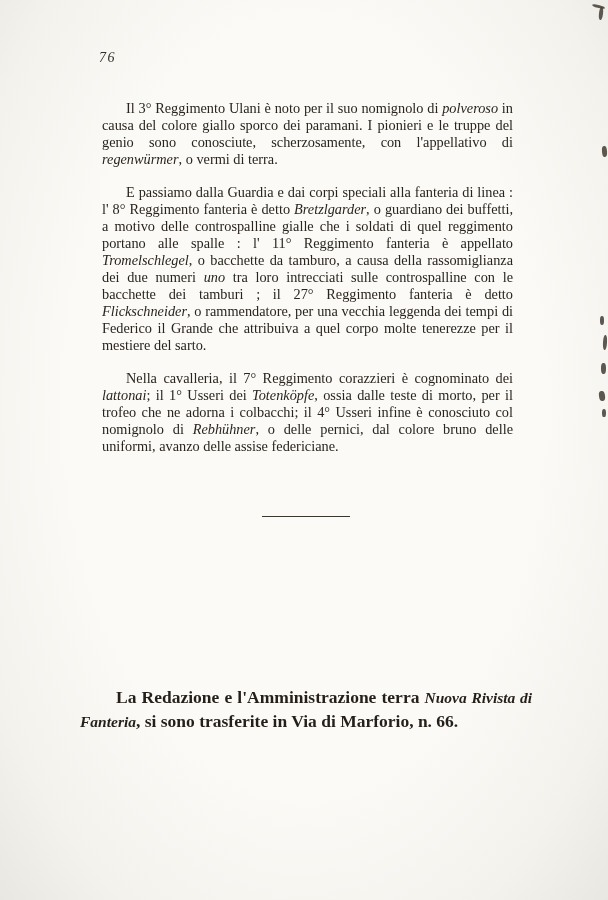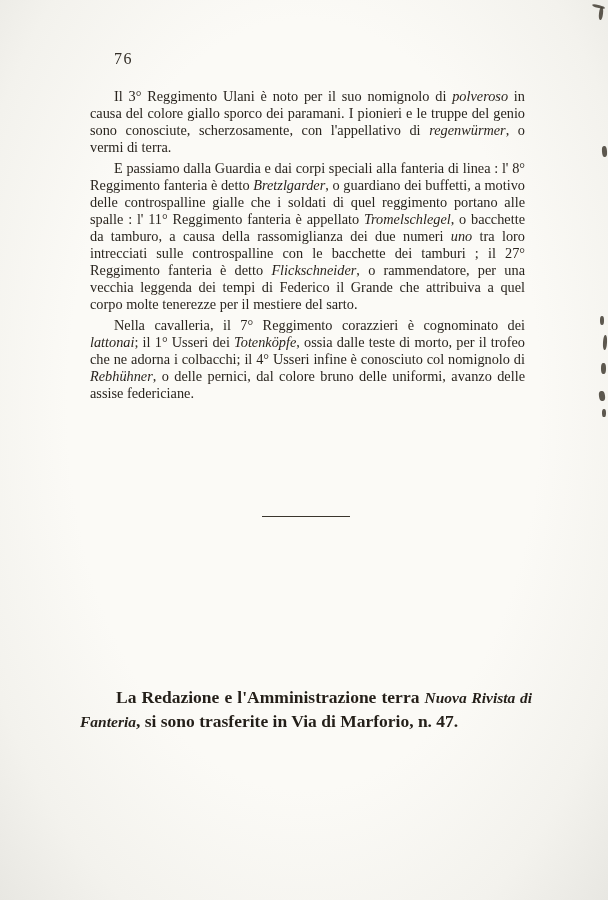--- a/index.html
+++ b/index.html
@@ -9,39 +9,40 @@
     position: relative;
     overflow: hidden;
     background: radial-gradient(ellipse at 50% 45%, #fbfaf6 55%, #f3f2ed 82%, #e8e7e2 100%);
     font-family: "Liberation Serif", serif;
     color: #2a251f;
     -webkit-font-smoothing: antialiased;
   }
 
   .page-number {
     position: absolute;
-    left: 114px;
+    left: 99px;
     top: 50px;
-    font-size: 16px;
+    font-size: 14px;
     letter-spacing: 1.5px;
     color: #332e27;
+    font-style: italic;
   }
 
   .text-block {
     position: absolute;
     left: 86px;
     top: 84px;
     width: 443px;
     font-size: 14.3px;
     line-height: 17px;
     text-align: justify;
     color: #29241e;
   }
   .text-block p {
-    margin: 4px;
+    margin: 16px;
     text-indent: 24px;
   }
   .it { font-style: italic; }
 
   .divider {
     position: absolute;
     left: 262px;
     top: 516px;
     width: 88px;
     height: 0;
@@ -87,21 +88,21 @@
 <div class="page-number">76</div>
 
 <div class="text-block">
   <p><span>Il 3° Reggimento Ulani è noto per il suo nomignolo di </span><span class="it">polveroso</span><span> in causa del colore giallo sporco dei paramani. I pionieri e le truppe del genio sono conosciute, scherzosamente, con l'appellativo di </span><span class="it">regenwürmer</span><span>, o vermi di terra.</span></p>
   <p><span>E passiamo dalla Guardia e dai corpi speciali alla fanteria di linea : l' 8° Reggimento fanteria è detto </span><span class="it">Bretzlgarder</span><span>, o guardiano dei buffetti, a motivo delle controspalline gialle che i soldati di quel reggimento portano alle spalle : l' 11° Reggimento fanteria è appellato </span><span class="it">Tromelschlegel</span><span>, o bacchette da tamburo, a causa della rassomiglianza dei due numeri </span><span class="it">uno</span><span> tra loro intrecciati sulle controspalline con le bacchette dei tamburi ; il 27° Reggimento fanteria è detto </span><span class="it">Flickschneider</span><span>, o rammendatore, per una vecchia leggenda dei tempi di Federico il Grande che attribuiva a quel corpo molte tenerezze per il mestiere del sarto.</span></p>
   <p><span>Nella cavalleria, il 7° Reggimento corazzieri è cognominato dei </span><span class="it">lattonai</span><span>; il 1° Usseri dei </span><span class="it">Totenköpfe</span><span>, ossia dalle teste di morto, per il trofeo che ne adorna i colbacchi; il 4° Usseri infine è conosciuto col nomignolo di </span><span class="it">Rebhühner</span><span>, o delle pernici, dal colore bruno delle uniformi, avanzo delle assise federiciane.</span></p>
 </div>
 
 <div class="divider"></div>
 
-<div class="announcement"><span>La Redazione e l'Amministrazione terra </span><span class="it">Nuova Rivista di Fanteria</span><span>, si sono trasferite in Via di Marforio, n. 47.</span></div>
+<div class="announcement"><span>La Redazione e l'Amministrazione terra </span><span class="it">Nuova Rivista di Fanteria</span><span>, si sono trasferite in Via di Marforio, n. 66.</span></div>
 
 <span class="mark m1"></span>
 <span class="mark m2"></span>
 <span class="mark m3"></span>
 <span class="mark m4"></span>
 <span class="mark m5"></span>
 <span class="mark m6"></span>
 <span class="mark m7"></span>
 <span class="mark m8"></span>
 

